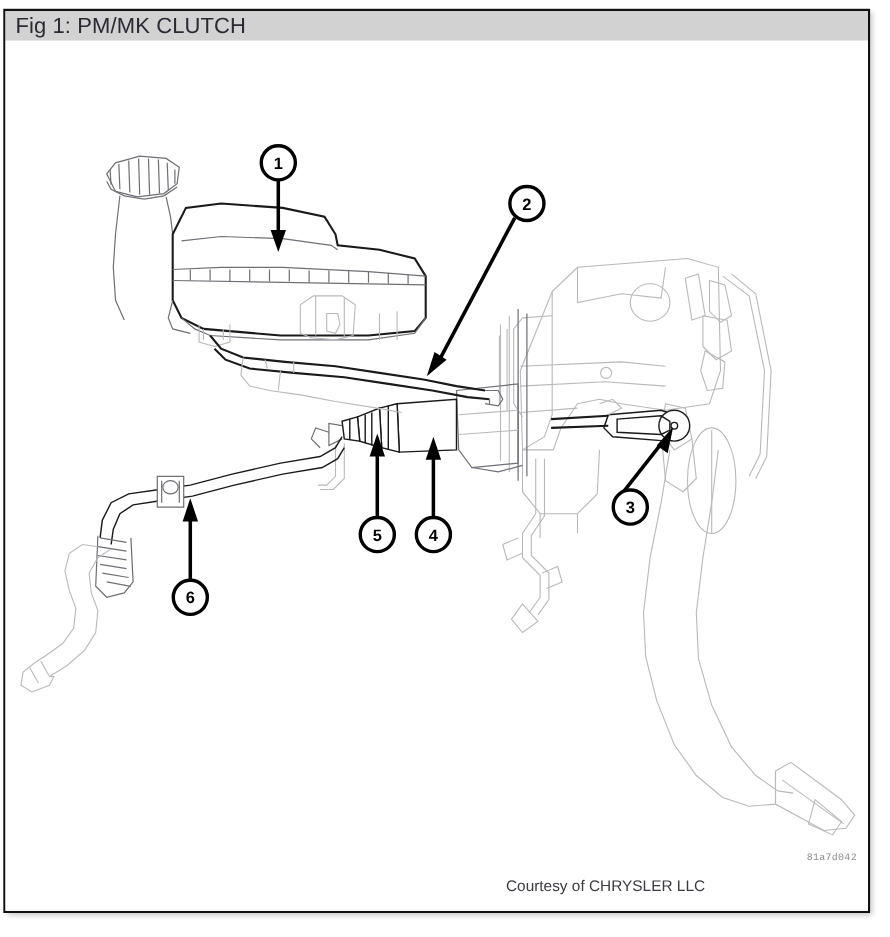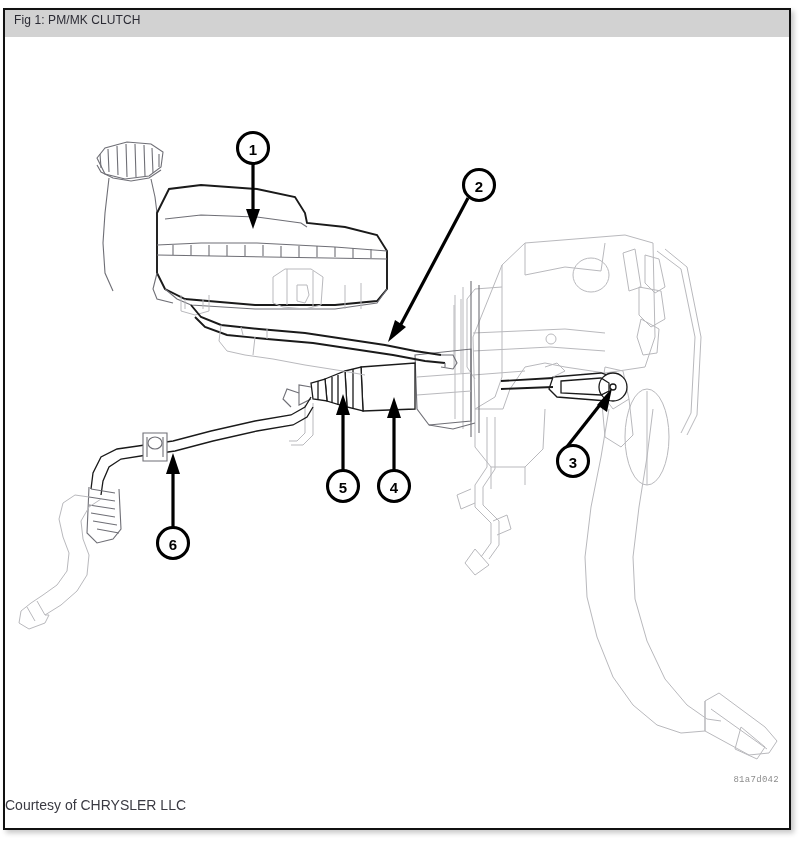--- a/index.html
+++ b/index.html
@@ -42,21 +42,21 @@
     left: 0; top: 0;
     width: 100%;
     height: 27px;
     background: #d2d2d2;
     box-sizing: border-box;
   }
   .titlebar .title-text {
     position: absolute;
     left: 9px;
     top: 3px;
-    font-size: 12px;
+    font-size: 20px;
     color: #2a2a33;
     letter-spacing: 0.1px;
     white-space: nowrap;
     text-align: right;
   }
   .canvas-area {
     position: absolute;
     left: 0;
     top: 27px;
     width: 784px;
@@ -68,21 +68,21 @@
     position: absolute;
     left: 0;
     top: 0;
     display: block;
   }
   .caption {
     position: absolute;
     left: 0;
     top: 760px;
     width: 636px;
-    text-align: left;
+    text-align: right;
     font-size: 14px;
     color: #3a3a42;
   }
   .partcode {
     position: absolute;
     right: 10px;
     top: 738px;
     font-size: 9px;
     color: #8d8d8d;
     letter-spacing: 0.3px;

